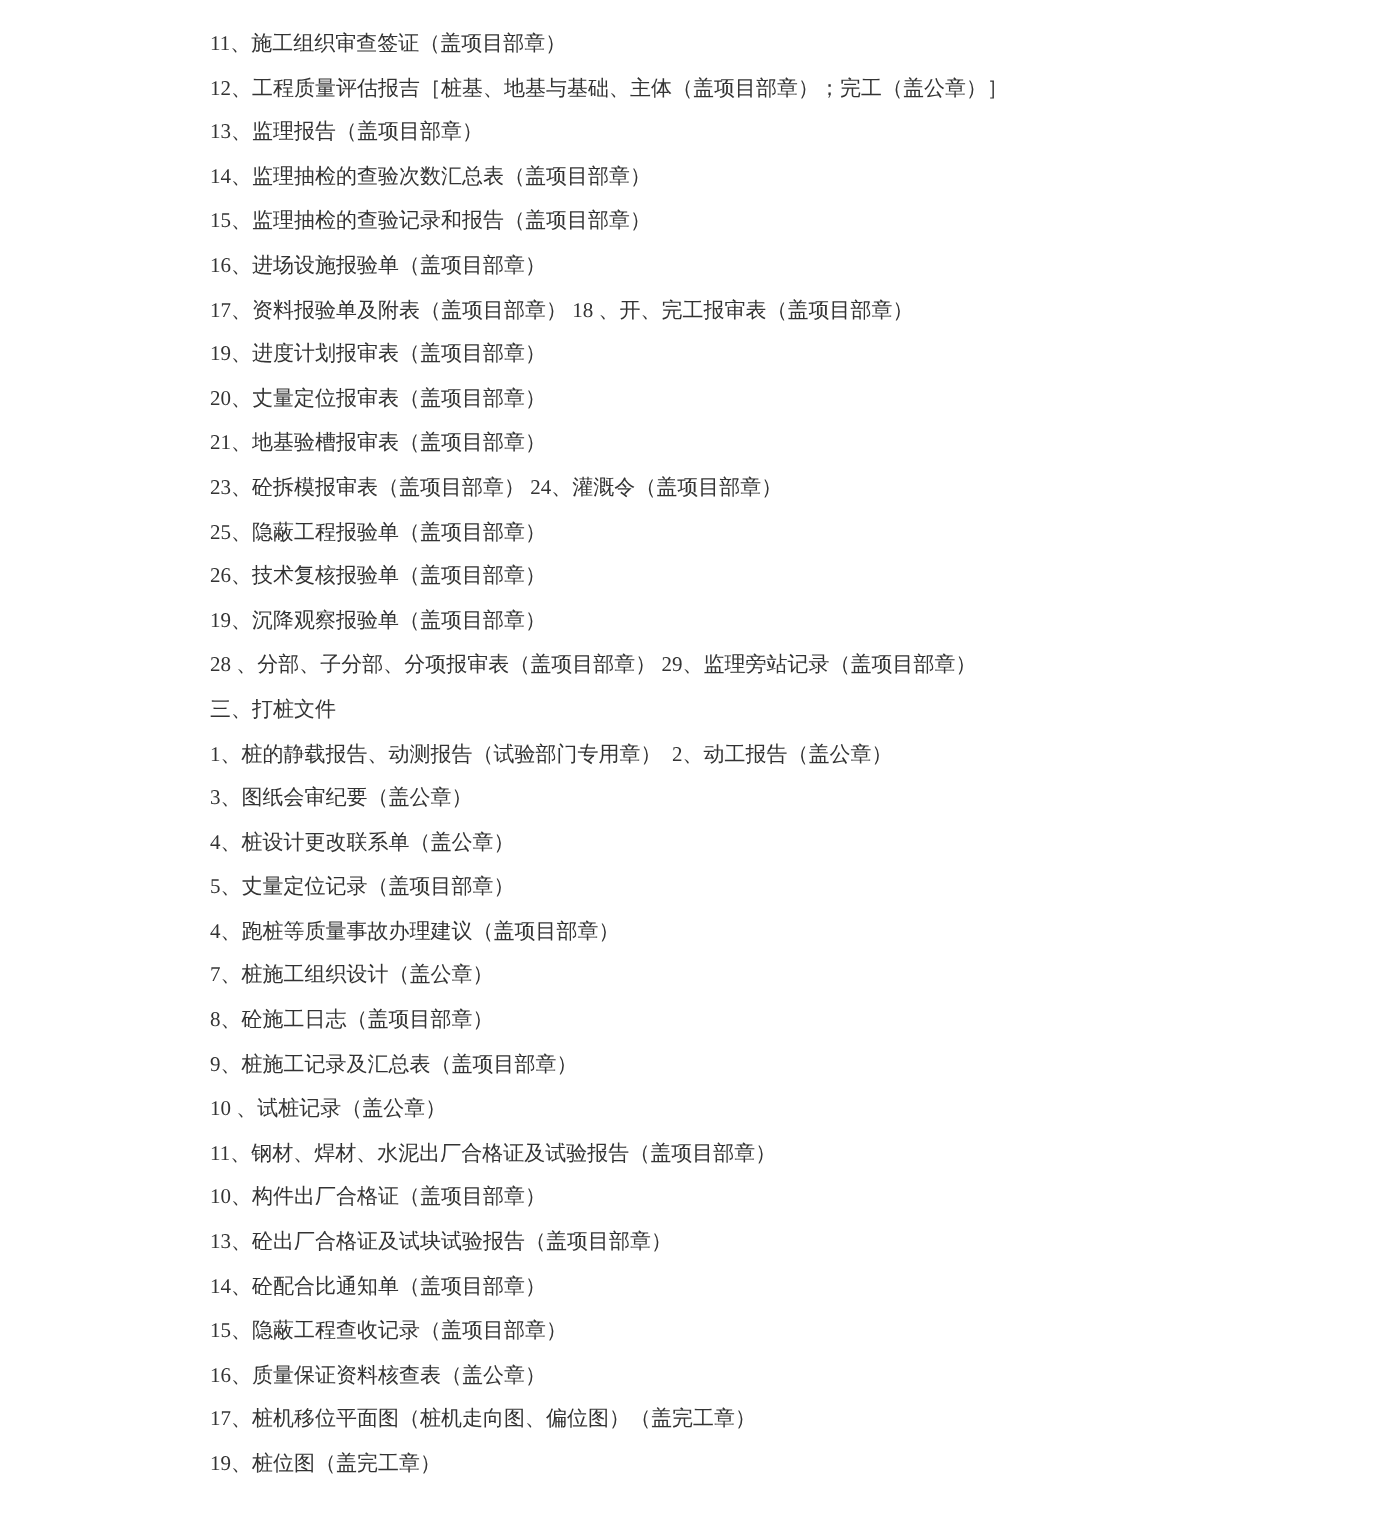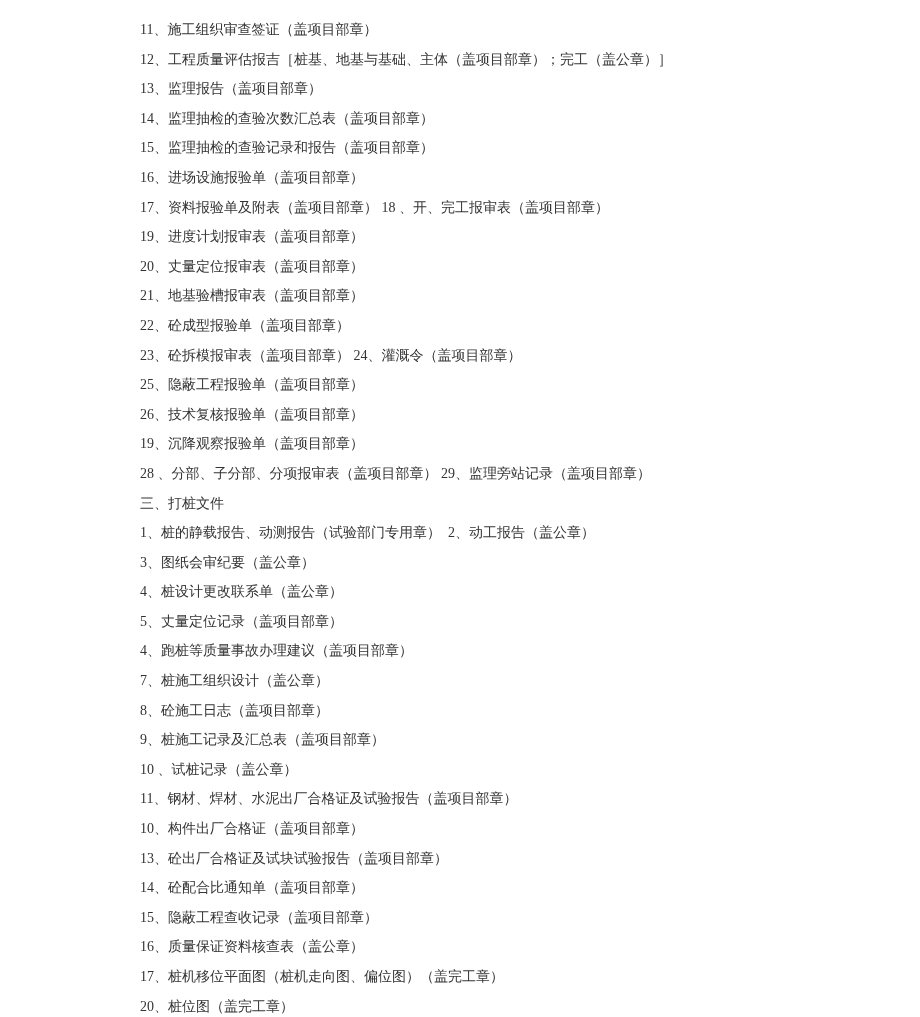--- a/index.html
+++ b/index.html
@@ -23,21 +23,20 @@
     <div class="line">11、施工组织审查签证（盖项目部章）</div>
     <div class="line">12、工程质量评估报吉［桩基、地基与基础、主体（盖项目部章）；完工（盖公章）］</div>
     <div class="line">13、监理报告（盖项目部章）</div>
     <div class="line">14、监理抽检的查验次数汇总表（盖项目部章）</div>
     <div class="line">15、监理抽检的查验记录和报告（盖项目部章）</div>
     <div class="line">16、进场设施报验单（盖项目部章）</div>
     <div class="line">17、资料报验单及附表（盖项目部章） 18 、开、完工报审表（盖项目部章）</div>
     <div class="line">19、进度计划报审表（盖项目部章）</div>
     <div class="line">20、丈量定位报审表（盖项目部章）</div>
     <div class="line">21、地基验槽报审表（盖项目部章）</div>
-    <div class="line">22、砼成型报验单（盖项目部章）</div>
     <div class="line">23、砼拆模报审表（盖项目部章） 24、灌溉令（盖项目部章）</div>
     <div class="line">25、隐蔽工程报验单（盖项目部章）</div>
     <div class="line">26、技术复核报验单（盖项目部章）</div>
     <div class="line">19、沉降观察报验单（盖项目部章）</div>
     <div class="line">28 、分部、子分部、分项报审表（盖项目部章） 29、监理旁站记录（盖项目部章）</div>
     <div class="line">三、打桩文件</div>
     <div class="line">1、桩的静载报告、动测报告（试验部门专用章）  2、动工报告（盖公章）</div>
     <div class="line">3、图纸会审纪要（盖公章）</div>
     <div class="line">4、桩设计更改联系单（盖公章）</div>
     <div class="line">5、丈量定位记录（盖项目部章）</div>
@@ -46,14 +45,14 @@
     <div class="line">8、砼施工日志（盖项目部章）</div>
     <div class="line">9、桩施工记录及汇总表（盖项目部章）</div>
     <div class="line">10 、试桩记录（盖公章）</div>
     <div class="line">11、钢材、焊材、水泥出厂合格证及试验报告（盖项目部章）</div>
     <div class="line">10、构件出厂合格证（盖项目部章）</div>
     <div class="line">13、砼出厂合格证及试块试验报告（盖项目部章）</div>
     <div class="line">14、砼配合比通知单（盖项目部章）</div>
     <div class="line">15、隐蔽工程查收记录（盖项目部章）</div>
     <div class="line">16、质量保证资料核查表（盖公章）</div>
     <div class="line">17、桩机移位平面图（桩机走向图、偏位图）（盖完工章）</div>
-    <div class="line">20、桩位图（盖完工章）</div>
+    <div class="line">19、桩位图（盖完工章）</div>
   </div>
 
 </body></html>

